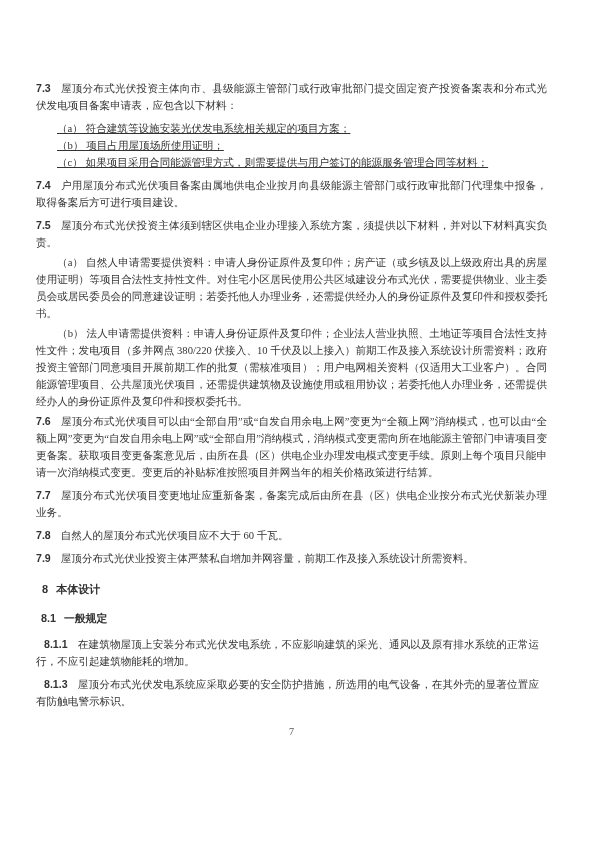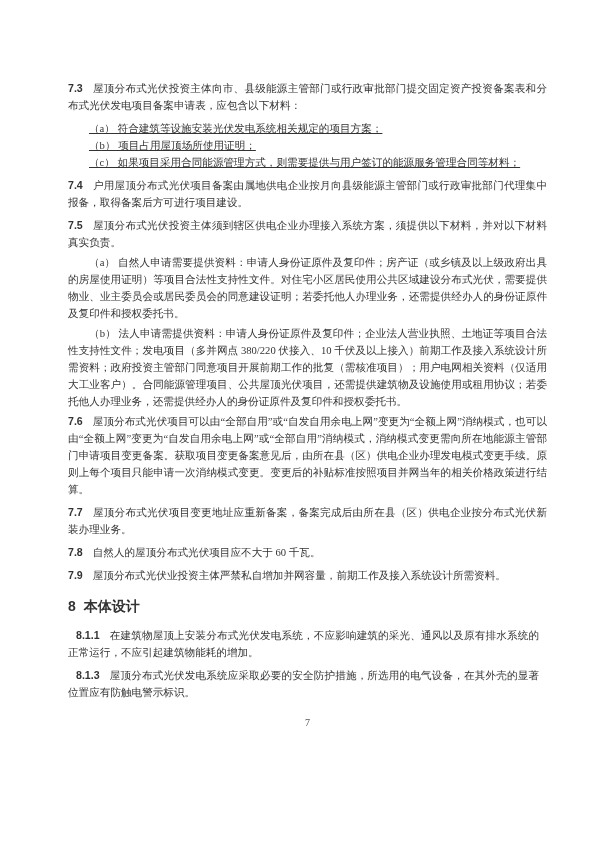--- a/index.html
+++ b/index.html
@@ -11,21 +11,21 @@
     width: 609px;
     height: 861px;
     overflow: hidden;
     font-family: "Liberation Serif", "DejaVu Serif", serif;
     color: #333333;
   }
   .page {
     box-sizing: border-box;
     width: 609px;
     height: 609px;
-    padding: 80px 62px 0 68px;
+    padding: 80px 62px 0 36px;
     font-size: 10.6px;
     line-height: 17px;
     text-align: justify;
   }
   p { margin: 0 0 5px 0; }
   .clause-num {
     font-weight: bold;
     font-family: "Liberation Sans", "DejaVu Sans", sans-serif;
     margin-right: 10px;
     white-space: nowrap;
@@ -35,24 +35,24 @@
     margin: 0;
     padding-left: 21px;
   }
   .indent-para {
     text-indent: 21px;
     margin: 0 0 3px 0;
   }
   .clause { margin-bottom: 6px; }
   .clause-tight { margin-bottom: 3px; }
   .heading-1 {
-    margin: 14px 0 12px 0;
+    margin: 14px 0 12px 6px;
     font-weight: bold;
     font-family: "Liberation Sans", "DejaVu Sans", sans-serif;
-    font-size: 14px;
+    font-size: 11px;
   }
   .heading-2 {
     margin: 8px 0 9px 0;
     padding-left: 5px;
     font-weight: bold;
     font-family: "Liberation Sans", "DejaVu Sans", sans-serif;
     font-size: 10.8px;
   }
   .heading-1 .clause-num, .heading-2 .clause-num { margin-right: 8px; }
   .subclause {
@@ -91,20 +91,21 @@
   <p class="clause"><span class="clause-num">7.6</span><span>屋顶分布式光伏项目可以由“全部自用”或“自发自用余电上网”变更为“全额上网”消纳模式，也可以由“全额上网”变更为“自发自用余电上网”或“全部自用”消纳模式，消纳模式变更需向所在地能源主管部门申请项目变更备案。获取项目变更备案意见后，由所在县（区）供电企业办理发电模式变更手续。原则上每个项目只能申请一次消纳模式变更。变更后的补贴标准按照项目并网当年的相关价格政策进行结算。</span></p>
 
   <p class="clause"><span class="clause-num">7.7</span><span>屋顶分布式光伏项目变更地址应重新备案，备案完成后由所在县（区）供电企业按分布式光伏新装办理业务。</span></p>
 
   <p class="clause"><span class="clause-num">7.8</span><span>自然人的屋顶分布式光伏项目应不大于 60 千瓦。</span></p>
 
   <p class="clause"><span class="clause-num">7.9</span><span>屋顶分布式光伏业投资主体严禁私自增加并网容量，前期工作及接入系统设计所需资料。</span></p>
 
   <p class="heading-1"><span class="clause-num">8</span><span>本体设计</span></p>
 
+  <p class="heading-2"><span class="clause-num">8.1</span><span>一般规定</span></p>
 
   <p class="subclause"><span class="clause-num">8.1.1</span><span>在建筑物屋顶上安装分布式光伏发电系统，不应影响建筑的采光、通风以及原有排水系统的正常运行，不应引起建筑物能耗的增加。</span></p>
 
 
   <p class="subclause"><span class="clause-num">8.1.3</span><span>屋顶分布式光伏发电系统应采取必要的安全防护措施，所选用的电气设备，在其外壳的显著位置应有防触电警示标识。</span></p>
 
   <div class="footer">7</div>
 
 </div>
 

